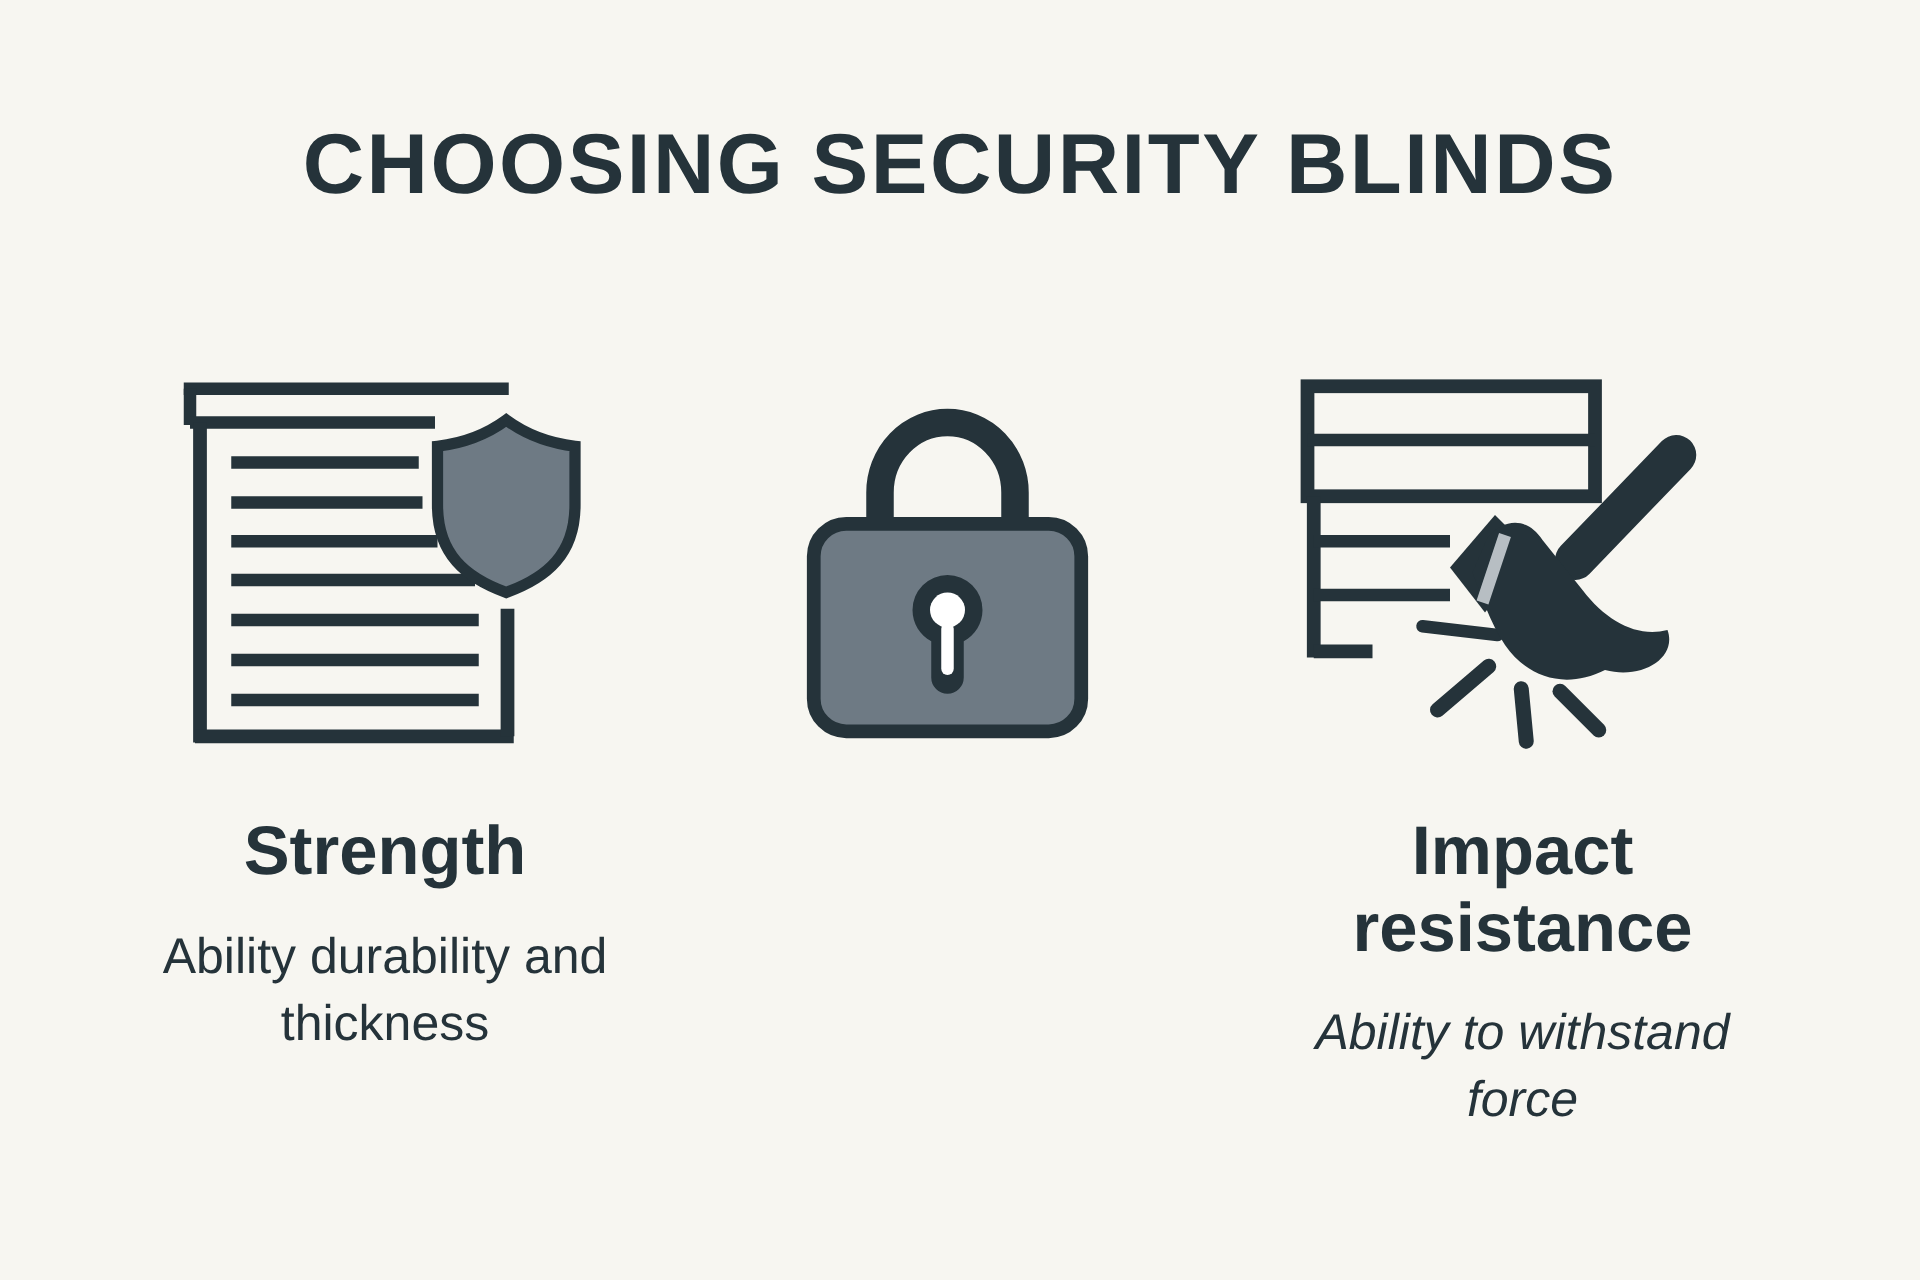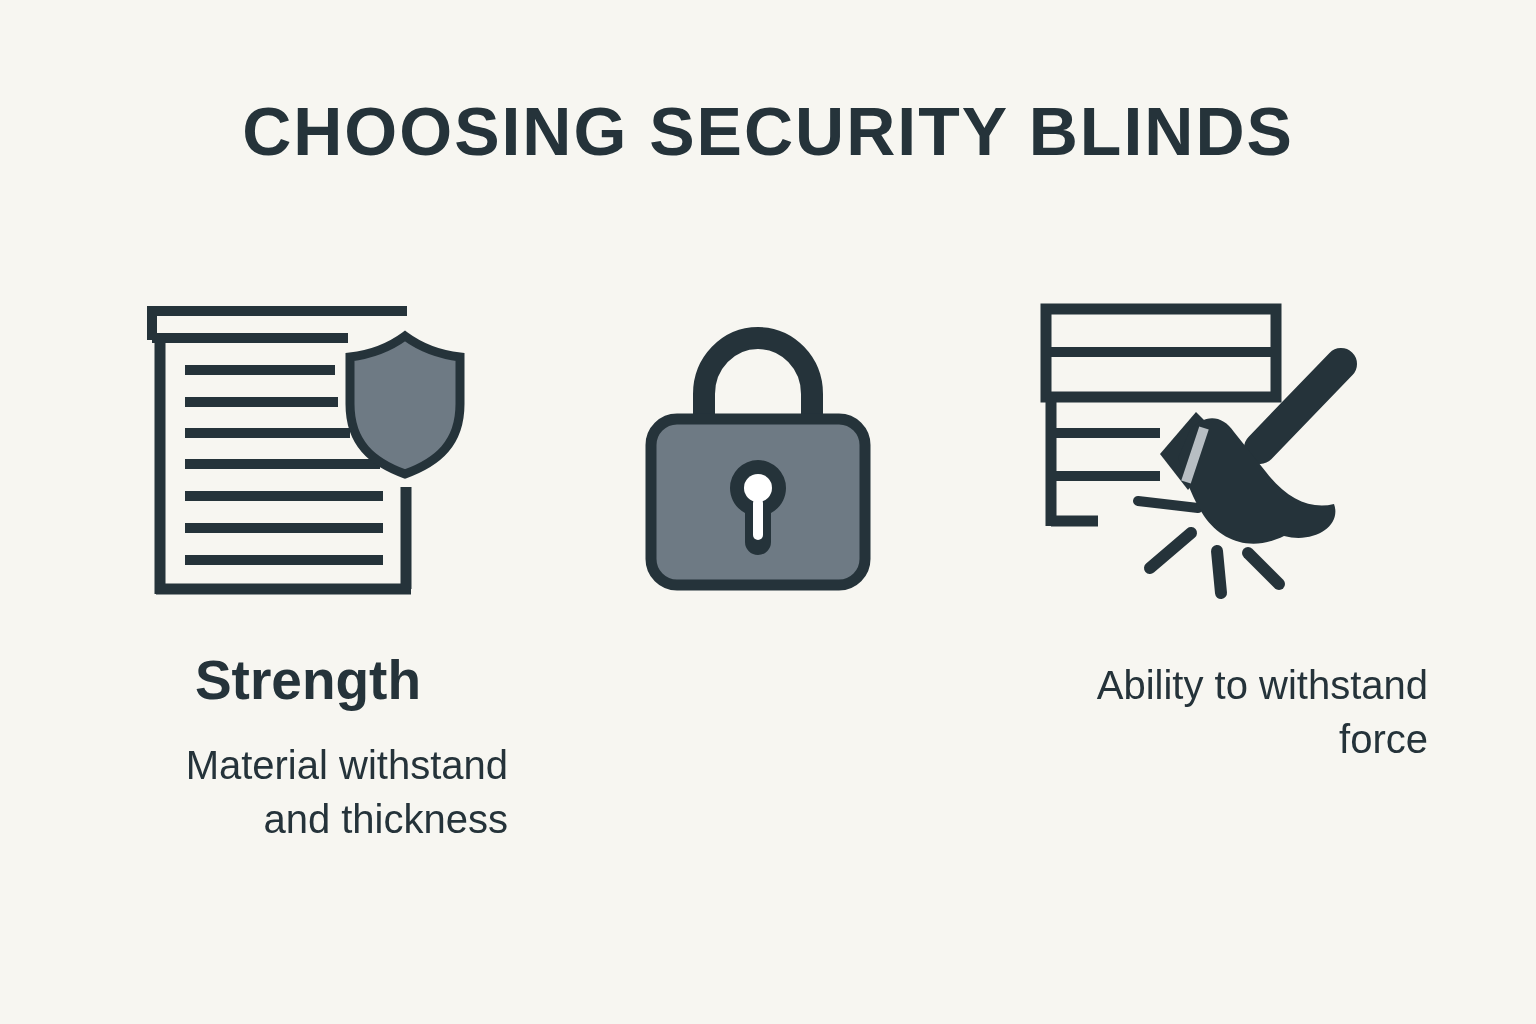--- a/index.html
+++ b/index.html
@@ -21,21 +21,21 @@
     color:var(--ink);
     text-align:center;
     white-space:nowrap;
   }
   .cards{
     display:flex;
     justify-content:center;
     margin-top:40px;
     width:100%;
   }
-  .card{text-align:right;display:flex;flex-direction:column;align-items:center;}
+  .card{text-align:center;display:flex;flex-direction:column;align-items:center;}
   .card-strength{width:440px;}
   .card-locking{width:460px;}
   .card-impact{width:460px;}
   .icon-wrap{
     height:330px;
     margin-top:92px;
     display:flex;
     align-items:flex-start;
     justify-content:center;
   }
@@ -48,21 +48,21 @@
   }
   .card-impact .label{max-width:380px;}
   .desc{
     margin-top:26px;
     font-size:40px;
     line-height:1.35;
     color:var(--ink);
   }
   .card-strength .desc{max-width:400px;}
   .card-locking .desc{max-width:420px;}
-  .card-impact .desc{max-width:420px;}
+  .card-impact .desc{max-width:420px;font-style:italic;}
   svg .stroke{stroke:var(--ink);fill:none;}
   svg .fill{fill:var(--ink);}
   svg .grayfill{fill:var(--gray);stroke:var(--ink);}
 </style>
 </head>
 <body>
 
 <div class="page">
 
   <h1 class="title">CHOOSING SECURITY BLINDS</h1>
@@ -86,21 +86,21 @@
           <path class="stroke" stroke-width="10" d="M42,131 H207"></path>
           <path class="stroke" stroke-width="10" d="M42,162 H237"></path>
           <path class="stroke" stroke-width="10" d="M42,194 H240"></path>
           <path class="stroke" stroke-width="10" d="M42,226 H240"></path>
           <path class="stroke" stroke-width="10" d="M42,258 H240"></path>
 
           <path class="grayfill" stroke-width="9" d="M262,34 C243,48 224,53 207,55 L207,102 C207,141 229,160 262,172 C295,160 317,141 317,102 L317,55 C300,53 281,48 262,34 Z"></path>
         </svg>
       </div>
       <div class="label">Strength</div>
-      <div class="desc">Material withstand and thickness</div>
+      <div class="desc">Ability durability and thickness</div>
     </div>
 
     <div class="card card-locking">
       <div class="icon-wrap">
         <svg width="232" height="292" viewBox="0 0 232 292">
 
           <path class="stroke" stroke-width="22" d="M62,120 V92 a54,56 0 0 1 108,0 V120"></path>
 
           <rect class="grayfill" stroke-width="11" x="9" y="117" width="214" height="166" rx="26"></rect>
 
@@ -130,17 +130,18 @@
 
           <path class="fill" d="M152,128 C166,112 184,112 196,130 L228,170 C248,196 272,208 296,202 C304,224 276,242 246,234 C214,250 184,240 166,214 C154,196 146,172 140,156 Z"></path>
 
           <path d="M166,126 L148,180" stroke="#b7bec3" stroke-width="10" fill="none"></path>
 
           <path class="stroke" stroke-width="12" stroke-linecap="round" d="M112,266 L153,231"></path>
           <path class="stroke" stroke-width="12" stroke-linecap="round" d="M179,249 L183,291"></path>
           <path class="stroke" stroke-width="12" stroke-linecap="round" d="M210,251 L241,282"></path>
         </svg>
       </div>
+      <div class="label">Impact resistance</div>
       <div class="desc">Ability to withstand force</div>
     </div>
 
   </div>
 </div>
 
 </body></html>

